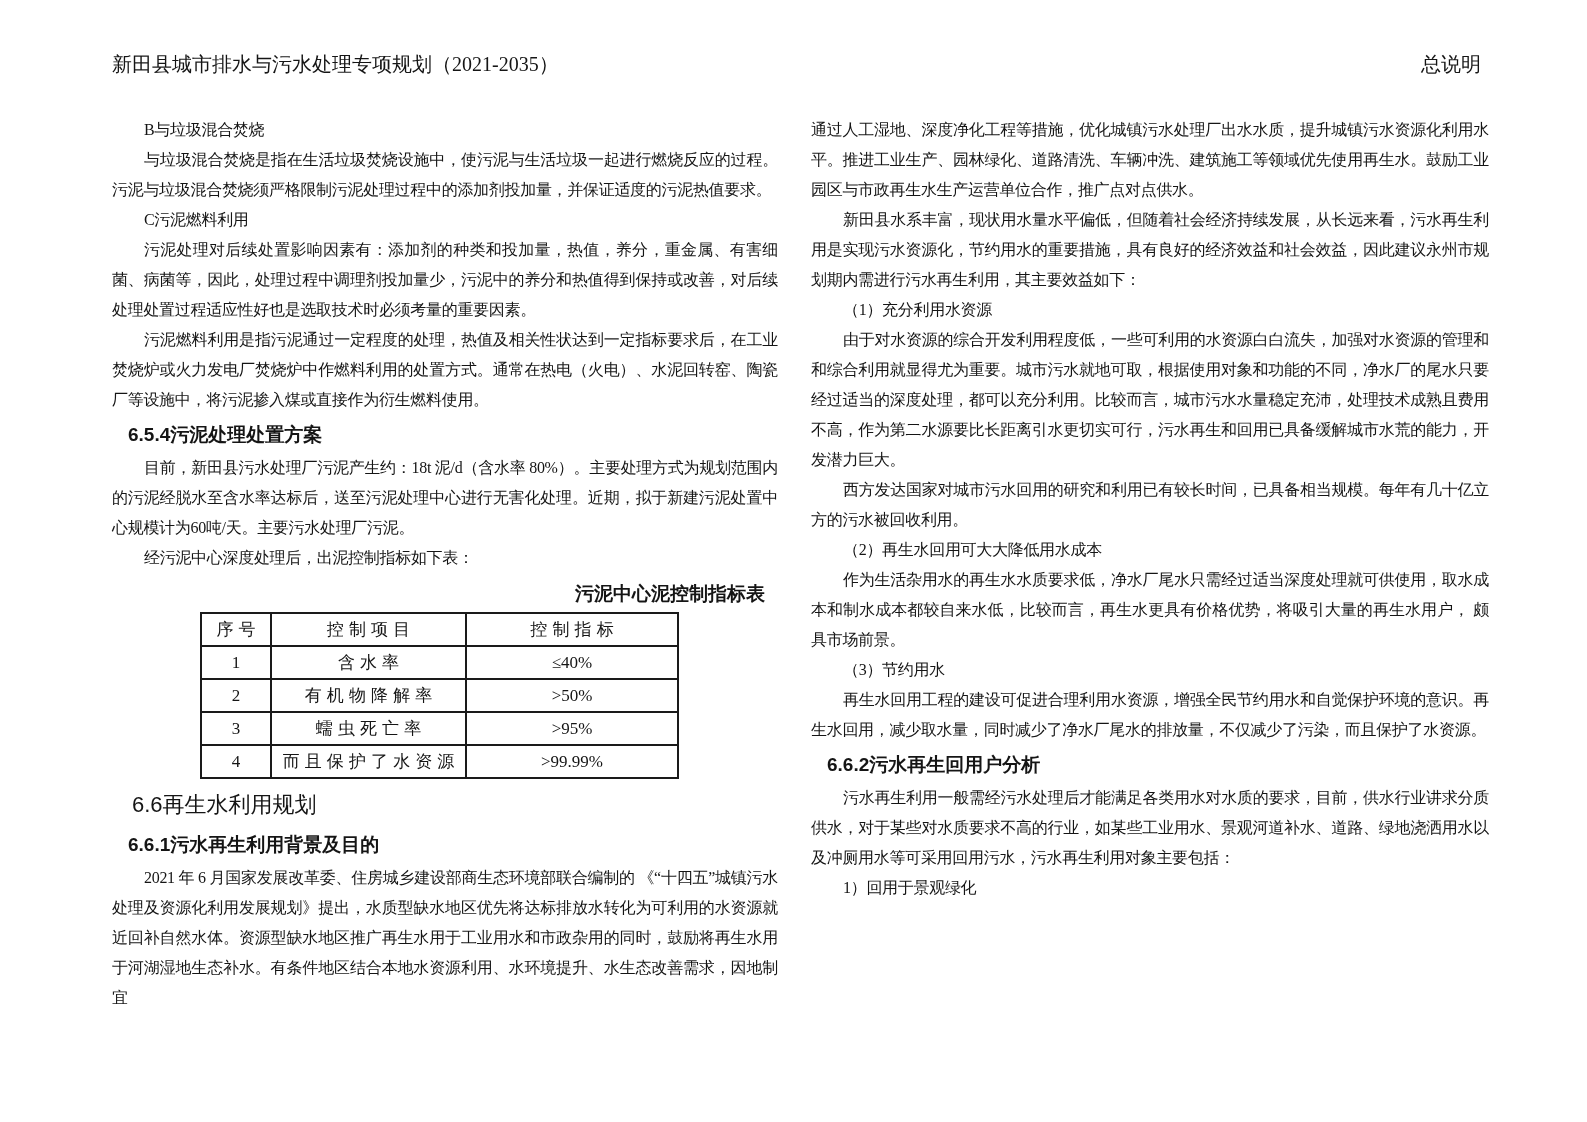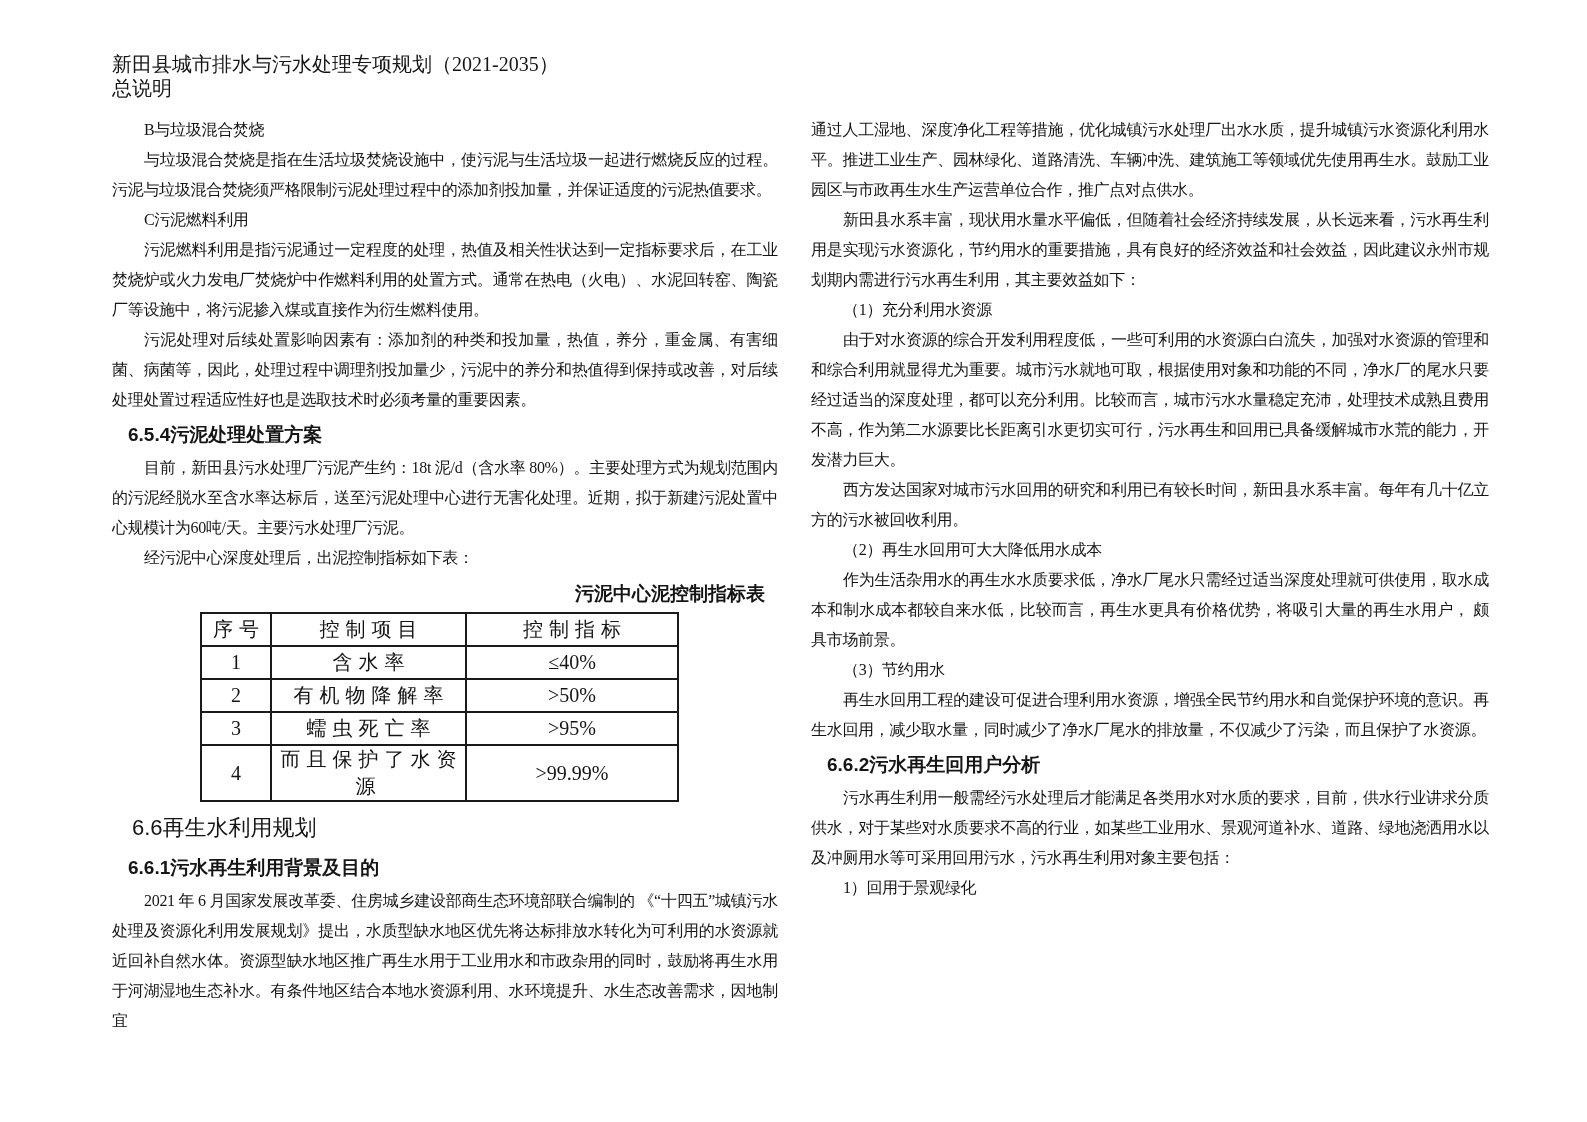--- a/index.html
+++ b/index.html
@@ -18,21 +18,20 @@
   }
   .page-header {
     position: absolute;
     top: 52px;
     left: 112px;
     right: 106px;
     display: flex;
     justify-content: space-between;
     font-size: 20px;
     line-height: 24px;
-    flex-direction: column;
   }
   .columns {
     position: absolute;
     top: 115px;
     left: 112px;
     display: flex;
     gap: 33px;
   }
   .col-left  { width: 666px; }
   .col-right { width: 678px; }
@@ -76,21 +75,21 @@
     table-layout: fixed;
     width: 477px;
     margin: 3px 0 0 88px;
   }
   table.ctl td {
     border: 2px solid #1a1a1a;
     height: 31px;
     padding: 0;
     text-align: center;
     vertical-align: middle;
-    font-size: 20px;
+    font-size: 17px;
   }
   td.ls { letter-spacing: 0.3em; text-indent: 0.3em; }
 
   .page-footer {
     position: absolute;
     top: 1026px;
     left: 0;
     width: 1570px;
     text-align: center;
     font-size: 15px;
@@ -105,22 +104,22 @@
     <span>新田县城市排水与污水处理专项规划（2021-2035）</span>
     <span>总说明</span>
   </div>
 
   <div class="columns">
 
     <div class="col-left">
       <p class="body indent">B与垃圾混合焚烧</p>
       <p class="body indent">与垃圾混合焚烧是指在生活垃圾焚烧设施中，使污泥与生活垃圾一起进行燃烧反应的过程。污泥与垃圾混合焚烧须严格限制污泥处理过程中的添加剂投加量，并保证适度的污泥热值要求。</p>
       <p class="body indent">C污泥燃料利用</p>
+      <p class="body indent">污泥处理对后续处置影响因素有：添加剂的种类和投加量，热值，养分，重金属、有害细菌、病菌等，因此，处理过程中调理剂投加量少，污泥中的养分和热值得到保持或改善，对后续处理处置过程适应性好也是选取技术时必须考量的重要因素。</p>
       <p class="body indent">污泥燃料利用是指污泥通过一定程度的处理，热值及相关性状达到一定指标要求后，在工业焚烧炉或火力发电厂焚烧炉中作燃料利用的处置方式。通常在热电（火电）、水泥回转窑、陶瓷厂等设施中，将污泥掺入煤或直接作为衍生燃料使用。</p>
-      <p class="body indent">污泥处理对后续处置影响因素有：添加剂的种类和投加量，热值，养分，重金属、有害细菌、病菌等，因此，处理过程中调理剂投加量少，污泥中的养分和热值得到保持或改善，对后续处理处置过程适应性好也是选取技术时必须考量的重要因素。</p>
       <h3 class="h-sub">6.5.4污泥处理处置方案</h3>
       <p class="body indent">目前，新田县污水处理厂污泥产生约：18t 泥/d（含水率 80%）。主要处理方式为规划范围内的污泥经脱水至含水率达标后，送至污泥处理中心进行无害化处理。近期，拟于新建污泥处置中心规模计为60吨/天。主要污水处理厂污泥。</p>
       <p class="body indent">经污泥中心深度处理后，出泥控制指标如下表：</p>
 
       <div class="table-title">污泥中心泥控制指标表</div>
       <table class="ctl">
         <colgroup>
             <col style="width:70px">
             <col style="width:195px">
             <col style="width:212px">
@@ -157,21 +156,21 @@
       <h2 class="h-main">6.6再生水利用规划</h2>
       <h3 class="h-sub">6.6.1污水再生利用背景及目的</h3>
       <p class="body indent">2021 年 6 月国家发展改革委、住房城乡建设部商生态环境部联合编制的 《“十四五”城镇污水处理及资源化利用发展规划》提出，水质型缺水地区优先将达标排放水转化为可利用的水资源就近回补自然水体。资源型缺水地区推广再生水用于工业用水和市政杂用的同时，鼓励将再生水用于河湖湿地生态补水。有条件地区结合本地水资源利用、水环境提升、水生态改善需求，因地制宜</p>
     </div>
 
     <div class="col-right">
       <p class="body">通过人工湿地、深度净化工程等措施，优化城镇污水处理厂出水水质，提升城镇污水资源化利用水平。推进工业生产、园林绿化、道路清洗、车辆冲洗、建筑施工等领域优先使用再生水。鼓励工业园区与市政再生水生产运营单位合作，推广点对点供水。</p>
       <p class="body indent">新田县水系丰富，现状用水量水平偏低，但随着社会经济持续发展，从长远来看，污水再生利用是实现污水资源化，节约用水的重要措施，具有良好的经济效益和社会效益，因此建议永州市规划期内需进行污水再生利用，其主要效益如下：</p>
       <p class="body indent">（1）充分利用水资源</p>
       <p class="body indent">由于对水资源的综合开发利用程度低，一些可利用的水资源白白流失，加强对水资源的管理和和综合利用就显得尤为重要。城市污水就地可取，根据使用对象和功能的不同，净水厂的尾水只要经过适当的深度处理，都可以充分利用。比较而言，城市污水水量稳定充沛，处理技术成熟且费用不高，作为第二水源要比长距离引水更切实可行，污水再生和回用已具备缓解城市水荒的能力，开发潜力巨大。</p>
-      <p class="body indent">西方发达国家对城市污水回用的研究和利用已有较长时间，新田县水系丰富。每年有几十亿立方的污水被回收利用。</p>
+      <p class="body indent">西方发达国家对城市污水回用的研究和利用已有较长时间，已具备相当规模。每年有几十亿立方的污水被回收利用。</p>
       <p class="body indent">（2）再生水回用可大大降低用水成本</p>
       <p class="body indent">作为生活杂用水的再生水水质要求低，净水厂尾水只需经过适当深度处理就可供使用，取水成本和制水成本都较自来水低，比较而言，再生水更具有价格优势，将吸引大量的再生水用户， 颇具市场前景。</p>
       <p class="body indent">（3）节约用水</p>
       <p class="body indent">再生水回用工程的建设可促进合理利用水资源，增强全民节约用水和自觉保护环境的意识。再生水回用，减少取水量，同时减少了净水厂尾水的排放量，不仅减少了污染，而且保护了水资源。</p>
       <h3 class="h-sub">6.6.2污水再生回用户分析</h3>
       <p class="body indent">污水再生利用一般需经污水处理后才能满足各类用水对水质的要求，目前，供水行业讲求分质供水，对于某些对水质要求不高的行业，如某些工业用水、景观河道补水、道路、绿地浇洒用水以及冲厕用水等可采用回用污水，污水再生利用对象主要包括：</p>
       <p class="body indent">1）回用于景观绿化</p>
     </div>
 
   </div>

